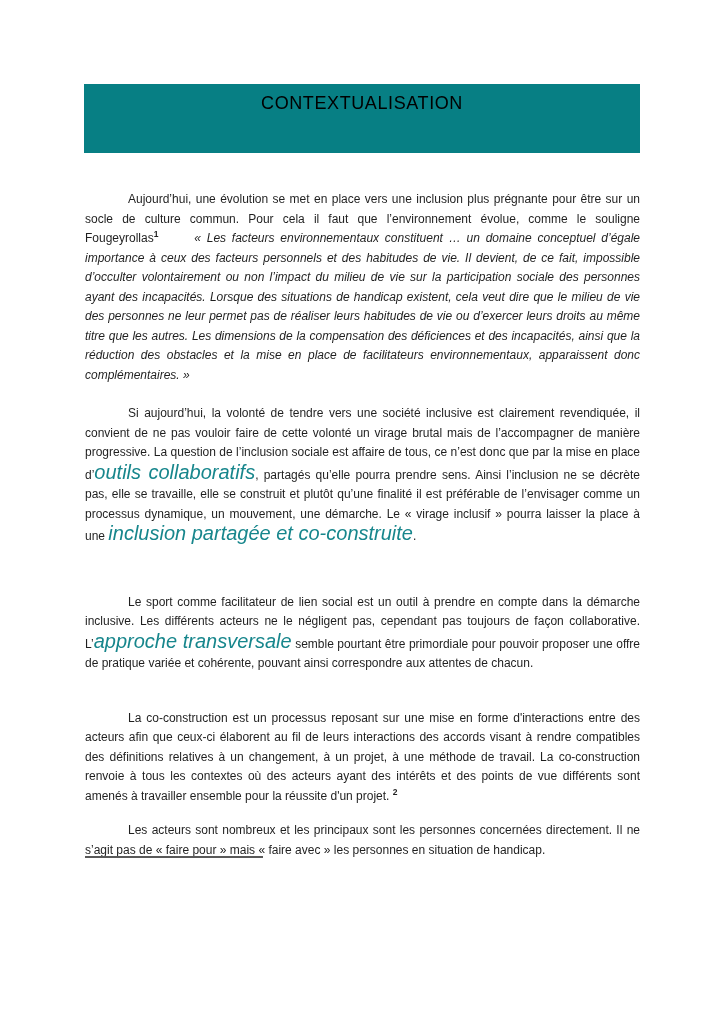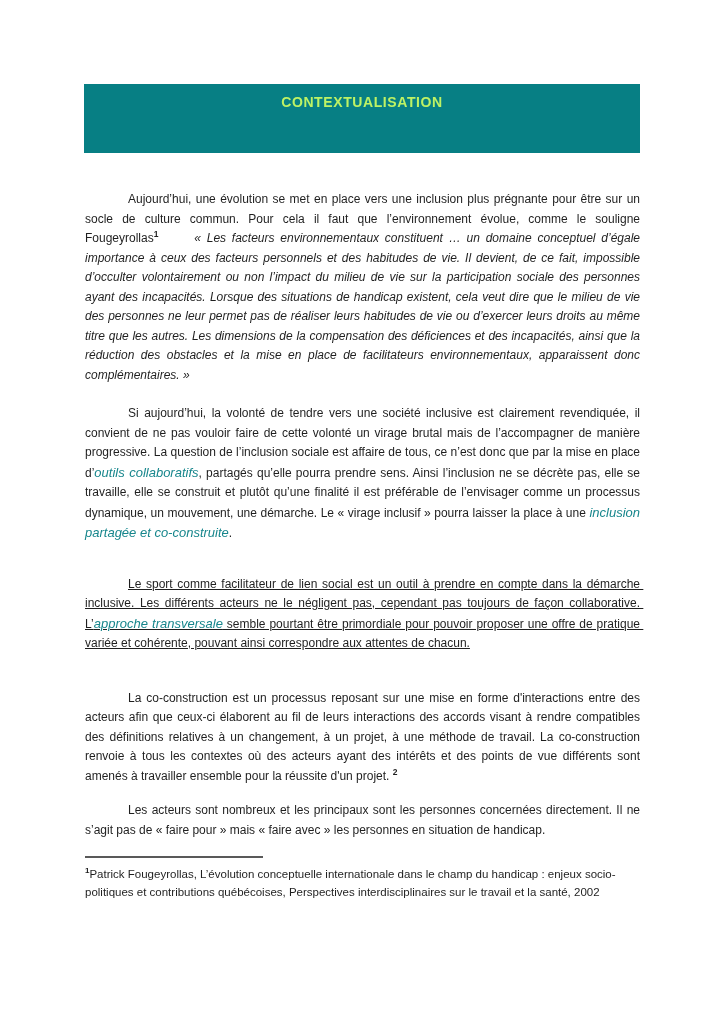--- a/index.html
+++ b/index.html
@@ -20,47 +20,47 @@
   .banner{
     position:absolute;
     left:84px;top:84px;
     width:556px;height:69px;
     background:var(--header-bg);
     box-sizing:border-box;
     padding-top:9px;
     text-align:center;
   }
   .banner-title{
-    color:#bef264;
-    font-size:14px;
+    color:#000000;
+    font-size:18px;
     letter-spacing:0.6px;
-    font-weight:700;
+    font-weight:400;
   }
   .body-text{
     position:absolute;
     left:85px;top:190px;
     width:555px;
   }
   .body-para{
     margin:0;
     font-size:12px;
     line-height:19.5px;
     text-align:justify;
     text-indent:43px;
   }
   .body-para + .body-para{margin-top:19px;}
-  .body-text .body-para:nth-child(3){margin-top:31px;text-decoration:underline;}
+  .body-text .body-para:nth-child(3){margin-top:46px;}
   .body-text .body-para:nth-child(4){margin-top:35px;}
   .body-text .body-para:nth-child(5){margin-top:15px;}
   .seg{white-space:pre-wrap;}
   .seg.italic{font-style:italic;margin-left:30px;}
   .seg.accent{
     font-style:italic;
     color:var(--accent);
-    font-size:13px;
+    font-size:20px;
     line-height:19.5px;
   }
   .seg.sup{
     vertical-align:super;
     font-size:8.5px;
     line-height:0;
     font-weight:bold;
   }
   .footnotes{
     position:absolute;
@@ -98,17 +98,16 @@
       <p class="body-para"><span class="seg">Aujourd’hui, une évolution se met en place vers une inclusion plus prégnante pour être sur un socle de culture commun. Pour cela il faut que l’environnement évolue, comme le souligne Fougeyrollas</span><span class="seg sup">1</span><span class="seg italic"> « Les facteurs environnementaux constituent … un domaine conceptuel d’égale importance à ceux des facteurs personnels et des habitudes de vie. Il devient, de ce fait, impossible d’occulter volontairement ou non l’impact du milieu de vie sur la participation sociale des personnes ayant des incapacités. Lorsque des situations de handicap existent, cela veut dire que le milieu de vie des personnes ne leur permet pas de réaliser leurs habitudes de vie ou d’exercer leurs droits au même titre que les autres. Les dimensions de la compensation des déficiences et des incapacités, ainsi que la réduction des obstacles et la mise en place de facilitateurs environnementaux, apparaissent donc complémentaires. »</span></p>
       <p class="body-para"><span class="seg">Si aujourd’hui, la volonté de tendre vers une société inclusive est clairement revendiquée, il convient de ne pas vouloir faire de cette volonté un virage brutal mais de l’accompagner de manière progressive. La question de l’inclusion sociale est affaire de tous, ce n’est donc que par la mise en place d’</span><span class="seg accent">outils collaboratifs</span><span class="seg">, partagés qu’elle pourra prendre sens. Ainsi l’inclusion ne se décrète pas, elle se travaille, elle se construit et plutôt qu’une finalité il est préférable de l’envisager comme un processus dynamique, un mouvement, une démarche. Le « virage inclusif » pourra laisser la place à une </span><span class="seg accent">inclusion partagée et co-construite</span><span class="seg">.</span></p>
       <p class="body-para"><span class="seg">Le sport comme facilitateur de lien social est un outil à prendre en compte dans la démarche inclusive. Les différents acteurs ne le négligent pas, cependant pas toujours de façon collaborative. L’</span><span class="seg accent">approche transversale</span><span class="seg"> semble pourtant être primordiale pour pouvoir proposer une offre de pratique variée et cohérente, pouvant ainsi correspondre aux attentes de chacun.</span></p>
       <p class="body-para"><span class="seg">La co-construction est un processus reposant sur une mise en forme d'interactions entre des acteurs afin que ceux-ci élaborent au fil de leurs interactions des accords visant à rendre compatibles des définitions relatives à un changement, à un projet, à une méthode de travail. La co-construction renvoie à tous les contextes où des acteurs ayant des intérêts et des points de vue différents sont amenés à travailler ensemble pour la réussite d'un projet. </span><span class="seg sup">2</span></p>
       <p class="body-para"><span class="seg">Les acteurs sont nombreux et les principaux sont les personnes concernées directement. Il ne s’agit pas de « faire pour » mais « faire avec » les personnes en situation de handicap.</span></p>
     </div>
 
   <div class="footnotes">
     <div class="footnote-rule"></div>
     <div id="footnote-list">
-        <p class="footnote"><span class="fn-marker">1</span><span>Patrick Fougeyrollas, L’évolution conceptuelle internationale dans le champ du handicap : enjeux socio-politiques et contributions québécoises, Perspectives interdisciplinaires sur le travail et la santé, 2002</span></p>
       </div>
   </div>
 
 </div>
 
 </body></html>

